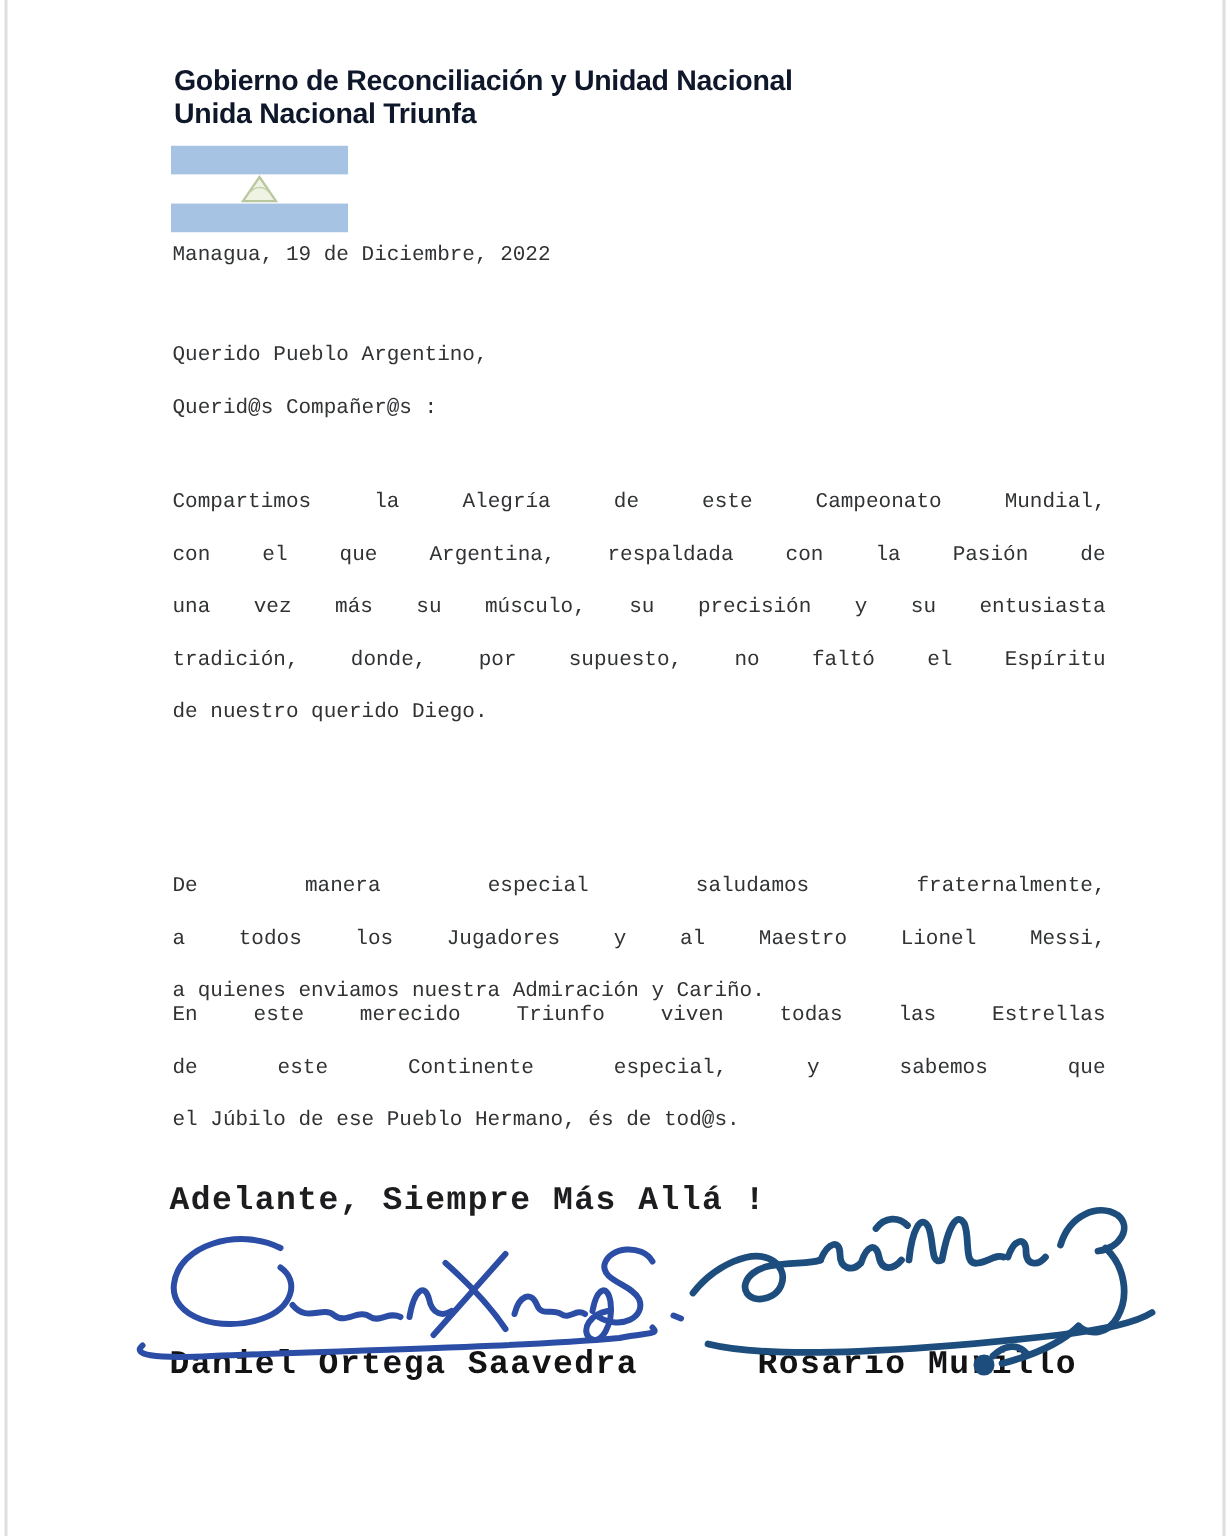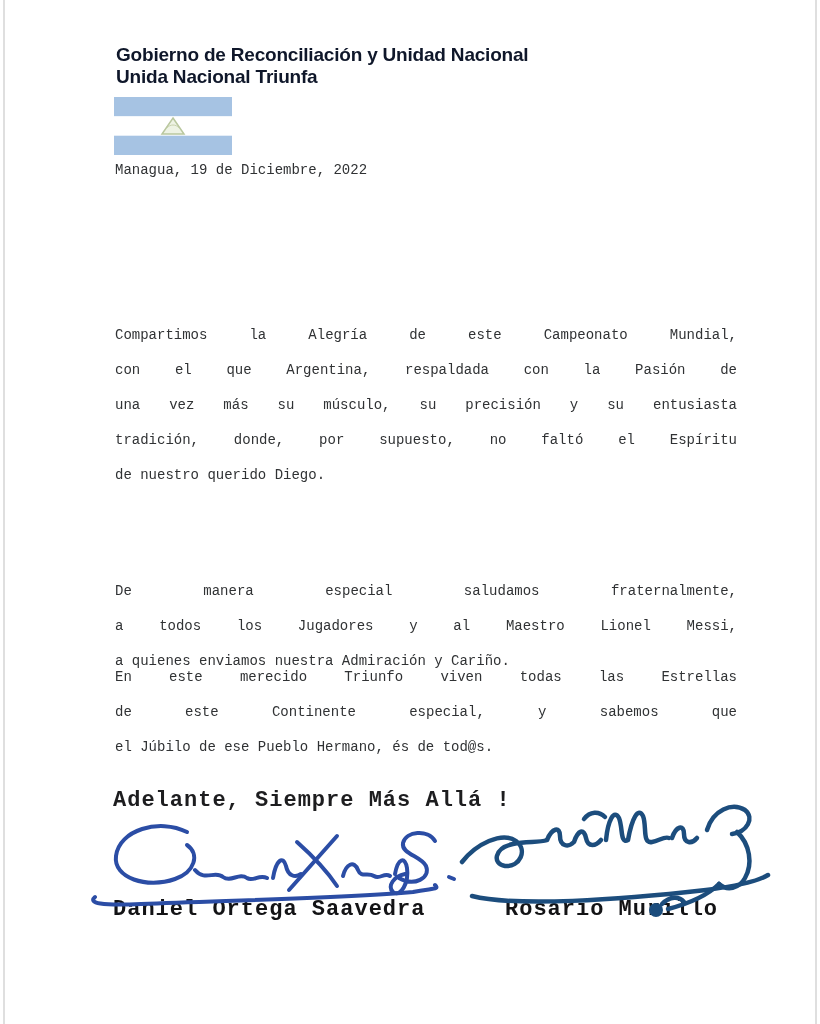--- a/index.html
+++ b/index.html
@@ -75,20 +75,24 @@
       <rect x="0" y="38.7" width="118" height="19.3" fill="#a6c3e3"></rect>
       <polygon points="59,21 70,37 48,37" stroke-width="1.5" stroke="#b9c79e" fill="#eef3e4"></polygon>
       <path d="M53,31 C56,27 62,27 65,31" fill="none" stroke="#c9d2ae" stroke-width="1"></path>
     </svg>
   </div>
 
   <div id="date-block" class="abs col mono">
     <div class="line">Managua, 19 de Diciembre, 2022</div>
   </div>
 
+  <div id="greeting-block" class="abs col mono">
+    <div class="line">Querido Pueblo Argentino,</div>
+    <div class="line">Querid@s Compañer@s :</div>
+  </div>
 
   <div id="paragraph-1" class="abs col mono">
     <div class="line jline">Compartimos la Alegría de este Campeonato Mundial,</div>
     <div class="line jline">con el que Argentina, respaldada con la Pasión de</div>
     <div class="line jline">una vez más su músculo, su precisión y su entusiasta</div>
     <div class="line jline">tradición, donde, por supuesto, no faltó el Espíritu</div>
     <div class="line">de nuestro querido Diego.</div>
   </div>
 
   <div id="paragraph-2" class="abs col mono">

